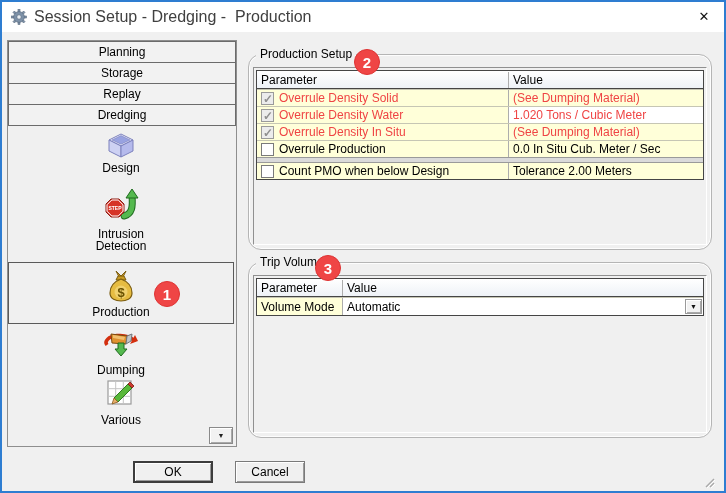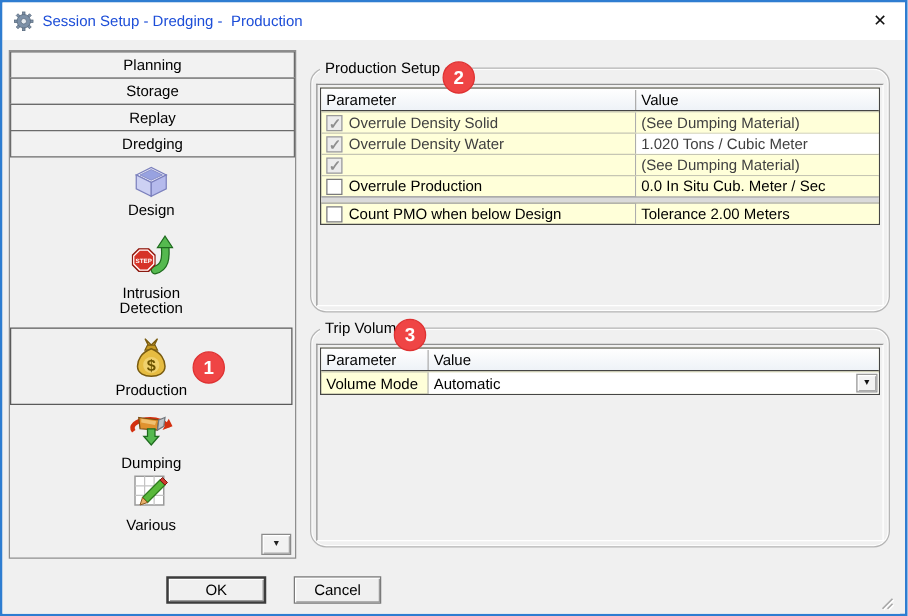--- a/index.html
+++ b/index.html
@@ -4,21 +4,21 @@
 <style>
   * { margin:0; padding:0; box-sizing:border-box; }
   html,body { width:726px; height:493px; }
   body { font-family:"Liberation Sans", sans-serif; font-size:12px; color:#000; }
 
   .window { position:relative; width:726px; height:493px; border:2px solid #2e7dd1; background:#f0f0f0; }
 
   
   .titlebar { position:relative; height:30px; background:#ffffff; display:flex; align-items:center; padding-left:9px; }
   .titlebar .app-icon { width:16px; height:16px; margin-right:7px; flex:0 0 auto; }
-  .titlebar .title-text { font-size:12px; color:#1d4ed8; white-space:pre; }
+  .titlebar .title-text { font-size:16px; color:#404040; white-space:pre; }
   .close-btn { position:absolute; right:0; top:0; width:40px; height:29px; display:flex; align-items:center; justify-content:center; font-size:13px; color:#111; cursor:default; }
 
   .client { position:relative; width:718px; height:459px; background:#f0f0f0; }
 
   
   .sidebar { position:absolute; left:5px; top:8px; width:230px; height:407px; border:1px solid #8e8e8e; background:#f0f0f0; }
   .cat-btn { position:relative; width:100%; height:22px; margin-top:-1px; background:#f2f2f2; border:1px solid #6b6b6b; display:flex; align-items:center; justify-content:center; font-size:12px; }
   .cat-btn:first-child { margin-top:0; }
 
   .nav-item { position:absolute; left:0; width:226px; display:flex; flex-direction:column; align-items:center; text-align:center; }
@@ -39,21 +39,21 @@
   .ptable { margin:2px; border:1px solid #454545; background:#ffffd9; }
   .phead { display:flex; height:18px; background:linear-gradient(#ffffff,#eef2f7); border-bottom:1px solid #454545; align-items:center; }
   .prow { display:flex; height:17px; border-top:1px solid #c6c6b4; align-items:stretch; }
   .prow:first-of-type { border-top:none; }
   .pcell { display:flex; align-items:center; padding-left:4px; overflow:hidden; white-space:nowrap; line-height:16px; }
   .col-param { width:252px; border-right:1px solid #adadad; }
   .col-value { flex:1; position:relative; }
   .trip .col-param { width:86px; }
   .prow .col-value { background:#ffffd9; }
   .prow .col-value.white-bg { background:#ffffff; }
-  .prow.disabled .cell-text { color:#404040; }
+  .prow.disabled .cell-text { color:#ef4444; }
   .row-sep { height:5px; background:#dadada; border-top:1px solid #9a9a9a; }
   .row-sep + .prow { border-top:1px solid #9a9a9a; }
 
   .cb { width:13px; height:13px; margin-right:5px; flex:0 0 auto; background:#ffffff; border:1px solid #7a7a7a; position:relative; }
   .cb.checked { background:#ececec; border-color:#9a9a9a; }
   .cb.checked::after { content:"\2713"; position:absolute; left:1px; top:-2px; font-size:12px; font-weight:bold; color:#8f8f8f; }
 
   .combo-row .col-value { background:#ffffff; }
   .combo-btn { position:absolute; right:1px; top:1px; bottom:1px; width:17px; background:#f2f2f2; border:1px solid #9a9a9a; box-shadow:inset 1px 1px 0 #ffffff, inset -1px -1px 0 #a9a9a9; display:flex; align-items:center; justify-content:center; font-size:7px; color:#111; }
 
@@ -187,20 +187,21 @@
               <span class="cell-text">Overrule Density Water</span>
             </div>
             <div class="pcell col-value cell-value white-bg">
                 <span class="cell-text">1.020 Tons / Cubic Meter</span>
               </div>
           </div>
 
           <div class="prow disabled">
             <div class="pcell col-param">
               <span class="cb checked"></span>
+              <span class="cell-text">Overrule Density In Situ</span>
             </div>
             <div class="pcell col-value cell-value">
                 <span class="cell-text">(See Dumping Material)</span>
               </div>
           </div>
 
           <div class="prow">
             <div class="pcell col-param">
               <span class="cb"></span>
               <span class="cell-text">Overrule Production</span>

